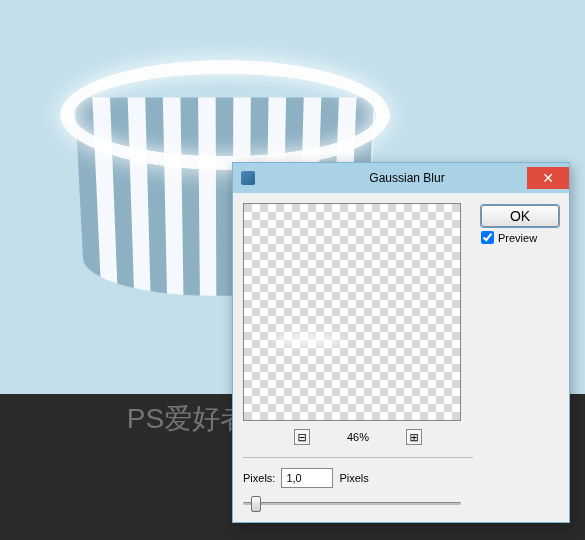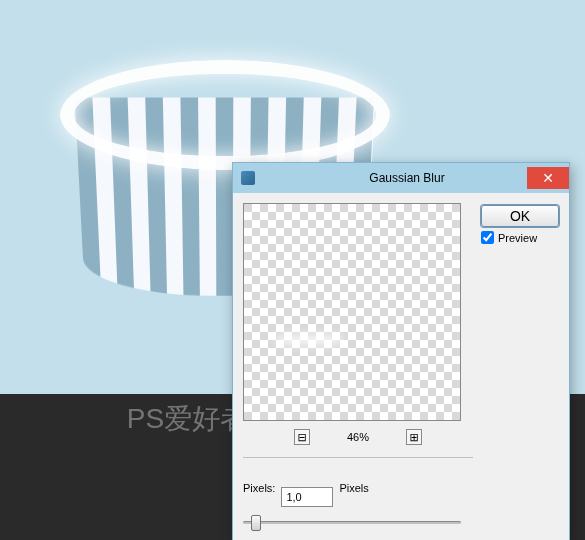--- a/index.html
+++ b/index.html
@@ -16,21 +16,21 @@
 .close-btn { width: 42px; height: 22px; background: #e04b3e; color: #fff; display: flex; align-items: center; justify-content: center; font-size: 14px; margin-left: auto; position: relative; z-index: 2; cursor: pointer; }
 .dialog-body { padding: 10px; display: flex; gap: 8px; }
 .left-col { flex: 1; }
 .preview-box { width: 218px; height: 218px; border: 1px solid #888; background-image: repeating-conic-gradient(#fff 0 25%, #d9d9d9 0 50%); background-size: 16px 16px; position: relative; }
 .preview-smudge { position: absolute; left: 30px; top: 130px; width: 70px; height: 12px; background: rgba(255,255,255,0.7); filter: blur(4px); border-radius: 40%; }
 .zoom-row { display: flex; align-items: center; justify-content: center; gap: 28px; margin-top: 8px; }
 .zoom-btn { width: 16px; height: 16px; border: 1px solid #888; background: #f6f6f6; display: flex; align-items: center; justify-content: center; font-size: 11px; cursor: pointer; line-height: 1; }
 .zoom-label { min-width: 40px; text-align: center; }
 .separator { height: 1px; background: #c0c0c0; margin: 12px 0 10px 0; }
 .radius-row { display: flex; align-items: center; gap: 6px; margin-bottom: 6px; }
-.radius-input { width: 52px; height: 20px; border: 1px solid #888; background: #fff; padding: 0 4px; font-size: 11px; margin-top: 19px; }
+.radius-input { width: 52px; height: 20px; border: 1px solid #888; background: #fff; padding: 0 4px; font-size: 11px; }
 .slider-track { position: relative; width: 218px; height: 18px; }
 .slider-line { position: absolute; left: 0; right: 0; top: 8px; height: 3px; background: #c0c0c0; border-top: 1px solid #888; border-radius: 2px; }
 .slider-thumb { position: absolute; left: 8px; top: 2px; width: 10px; height: 16px; background: linear-gradient(to bottom, #fafafa, #d0d0d0); border: 1px solid #707070; border-radius: 2px; cursor: pointer; }
 .right-col { width: 78px; display: flex; flex-direction: column; gap: 4px; padding-top: 2px; }
 .win-button { height: 22px; background: linear-gradient(to bottom, #fdfdfd, #e3e3e3); border: 1px solid #8a8a8a; border-radius: 3px; font-size: 14px; cursor: pointer; }
 .win-button.default { box-shadow: 0 0 0 1px #5aa0d8; }
 .preview-check { display: flex; align-items: flex-end; gap: 4px; font-size: 11px; }
 .preview-check input { width: 13px; height: 13px; cursor: pointer; }
 </style>
 </head>

